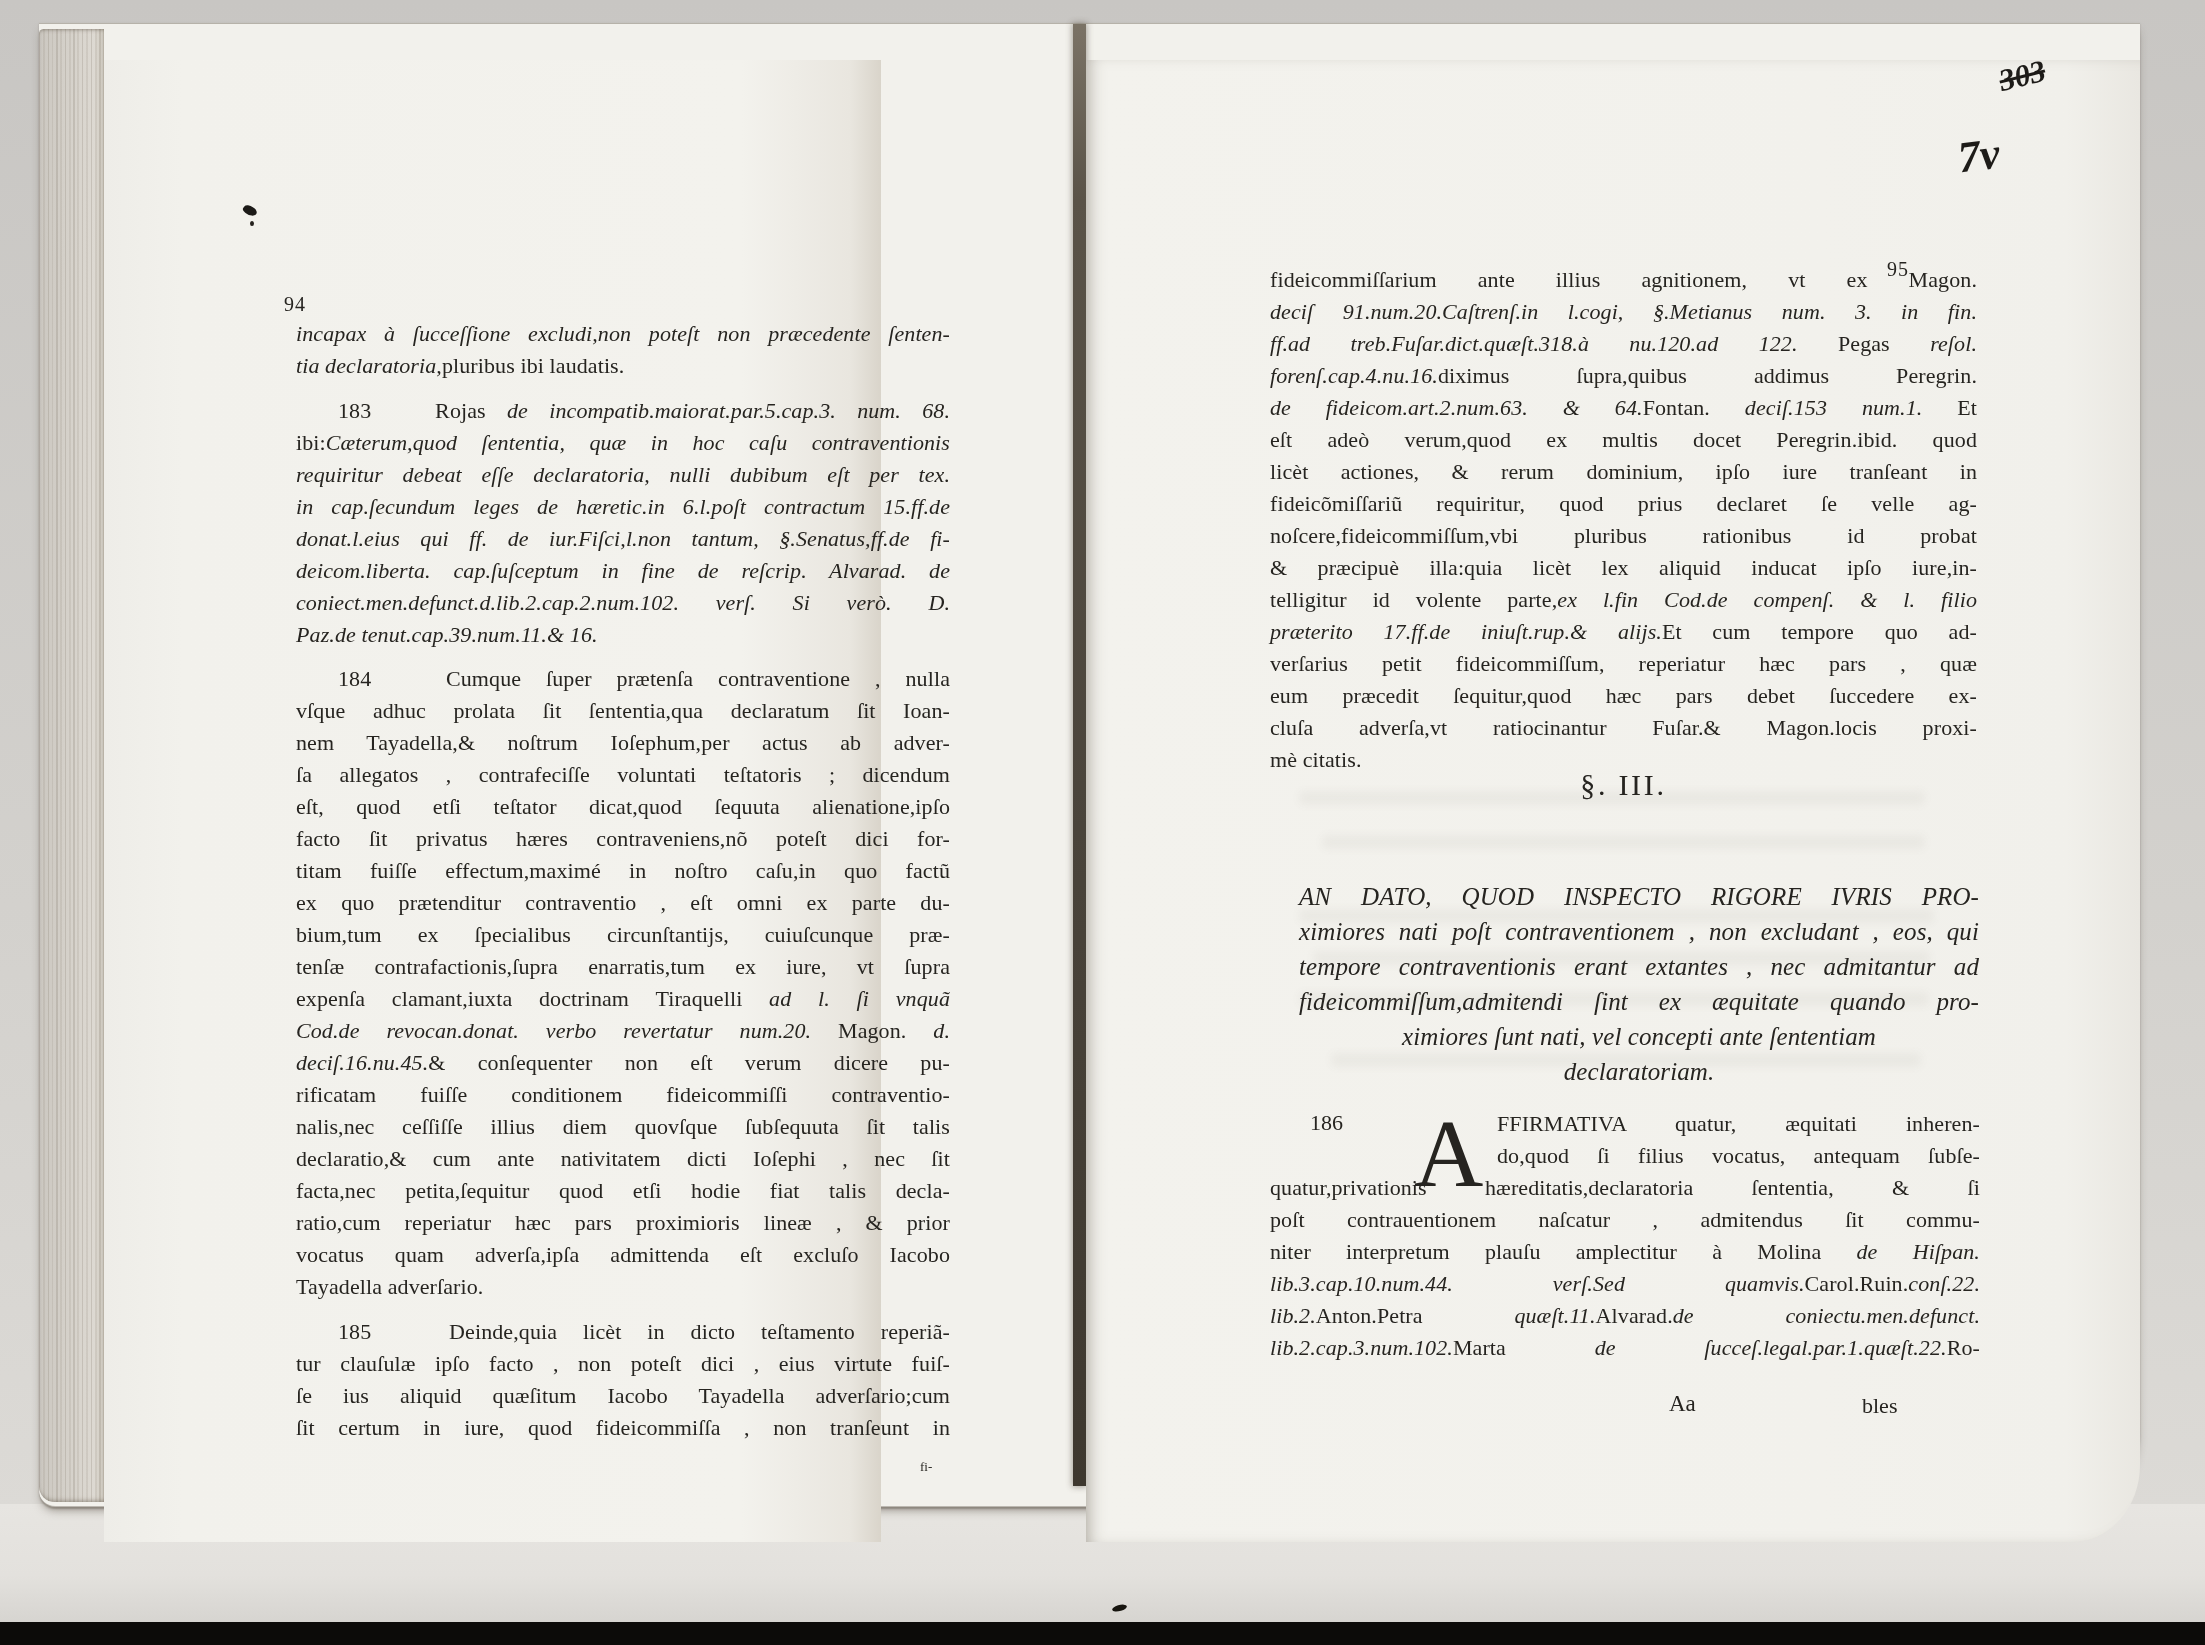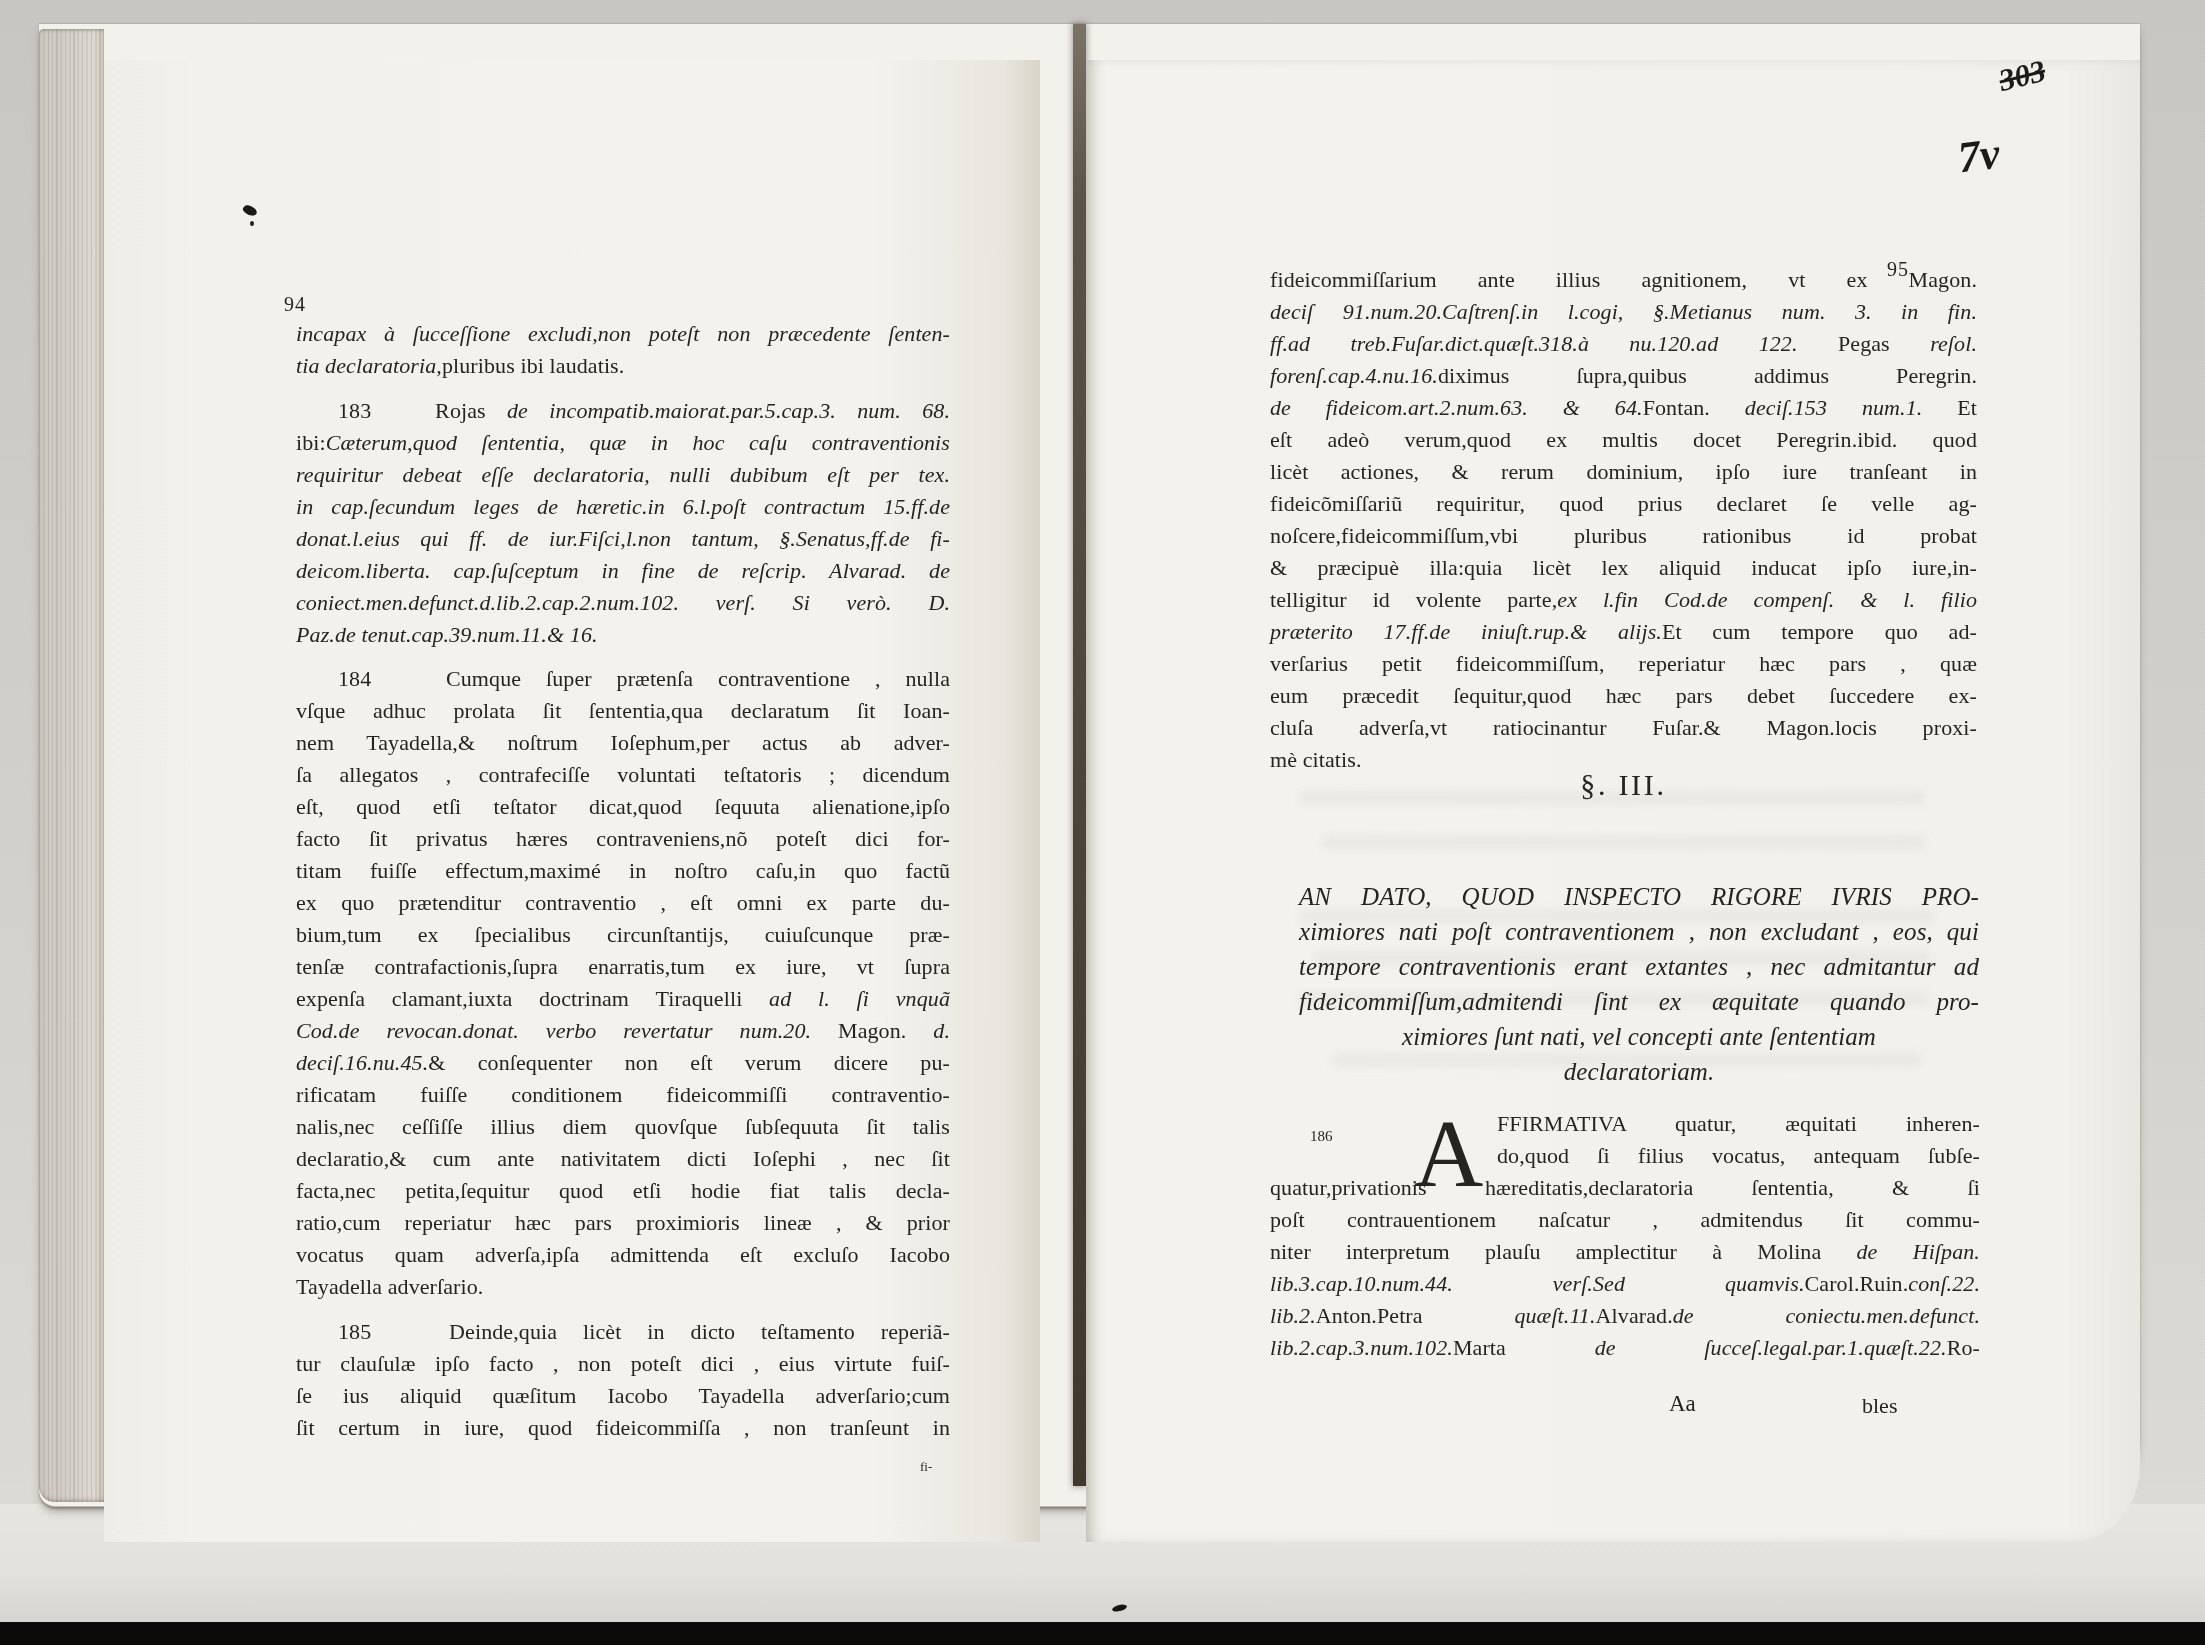--- a/index.html
+++ b/index.html
@@ -32,21 +32,21 @@
     background:var(--paper);
     border-bottom-right-radius:68px 77px;
     border-bottom-left-radius:16.3px;}
   .fore-edge{position:absolute;left:0;top:5.4px;width:65px;height:1473px;
     border-bottom-left-radius:15.4px;border-top-left-radius:4.5px;
     background:
       repeating-linear-gradient(90deg, rgba(120,110,96,.22) 0 1.4px, rgba(0,0,0,0) 1.4px 4.1px, rgba(140,130,116,.16) 4.1px 5.9px, rgba(0,0,0,0) 5.9px 8.6px),
       linear-gradient(90deg,#cbc7c0 0%,var(--edge) 45%,#ddd9d2 85%,#cfcabf 100%);
     box-shadow:inset 0 2.7px 3.6px -1.8px rgba(90,80,66,.5), inset 0 -3.6px 4.5px -2.3px rgba(90,80,66,.5);}
   .page{position:absolute;top:0;height:1482px;color:var(--ink);margin-top:36px;}
-  .page.left{left:65px;width:936px;
+  .page.left{left:65px;width:777px;
     background:linear-gradient(90deg,#eeede8 0%,var(--paper) 10%,#f3f2ed 82%,#e9e6df 96%,#d9d4ca 100%);}
   .gutter{position:absolute;left:1034px;top:0;width:12.7px;height:1462px;
     background:linear-gradient(180deg,#7b7366 0%,#5a5348 12%,var(--gutter) 55%,#3e382f 100%);
     box-shadow:0 0 6.3px 0.9px rgba(70,62,50,.45);}
   .page.right{left:1047px;width:1054px;
     border-bottom-right-radius:68px 77px;
     background:linear-gradient(270deg,#e9e7e1 0%,#f1f0eb 7%,var(--paper) 30%,#f3f2ed 100%);
     box-shadow:inset 11.8px 0 18px -11px rgba(80,70,56,.5);}
   
   .pagenum{position:absolute;font-size:20px;letter-spacing:0.9px;}
@@ -65,21 +65,21 @@
   .ink-blot{position:absolute;left:139px;top:146px;width:13.6px;height:9px;background:#1c1a17;
     border-radius:62% 40% 70% 34%;transform:rotate(38deg);}
   .ink-dot{position:absolute;left:146px;top:161px;width:4.1px;height:5.4px;background:#24211d;border-radius:50%;}
   
   #right-top-lines{left:184px;top:204px;width:707px;}
   .section-heading{position:absolute;left:184px;top:708px;width:707px;text-align:center;
     font-size:30px;letter-spacing:2.7px;}
   #argument-lines{left:213px;top:819px;width:680px;}
   #argument-lines .line{font-size:25px;height:35px;line-height:35px;font-style:italic;}
   .para186{position:absolute;left:184px;top:1048px;width:710px;}
-  .paranum{position:absolute;left:40px;top:20px;font-size:15px;}
+  .paranum{position:absolute;left:40px;top:2px;font-size:22px;}
   .dropcap{position:absolute;left:144px;top:-1.8px;font-size:96px;line-height:1;font-weight:400;}
   .sig-mark{position:absolute;left:583px;top:1331px;font-size:23px;}
   .catchword-right{position:absolute;left:776px;top:1333px;font-size:22px;}
   
   .ghost{position:absolute;background:#6a6458;opacity:.06;filter:blur(4.1px);border-radius:4.5px;}
   
   .ann{position:absolute;font-style:italic;color:#1d1b18;}
   .ann-303{left:1999px;top:58px;font-size:31px;font-weight:600;transform:rotate(-14deg);
     text-decoration:line-through;text-decoration-thickness:3.2px;}
   .ann-mark{left:1958px;top:130px;font-size:44px;font-weight:700;transform:rotate(-7deg);}

